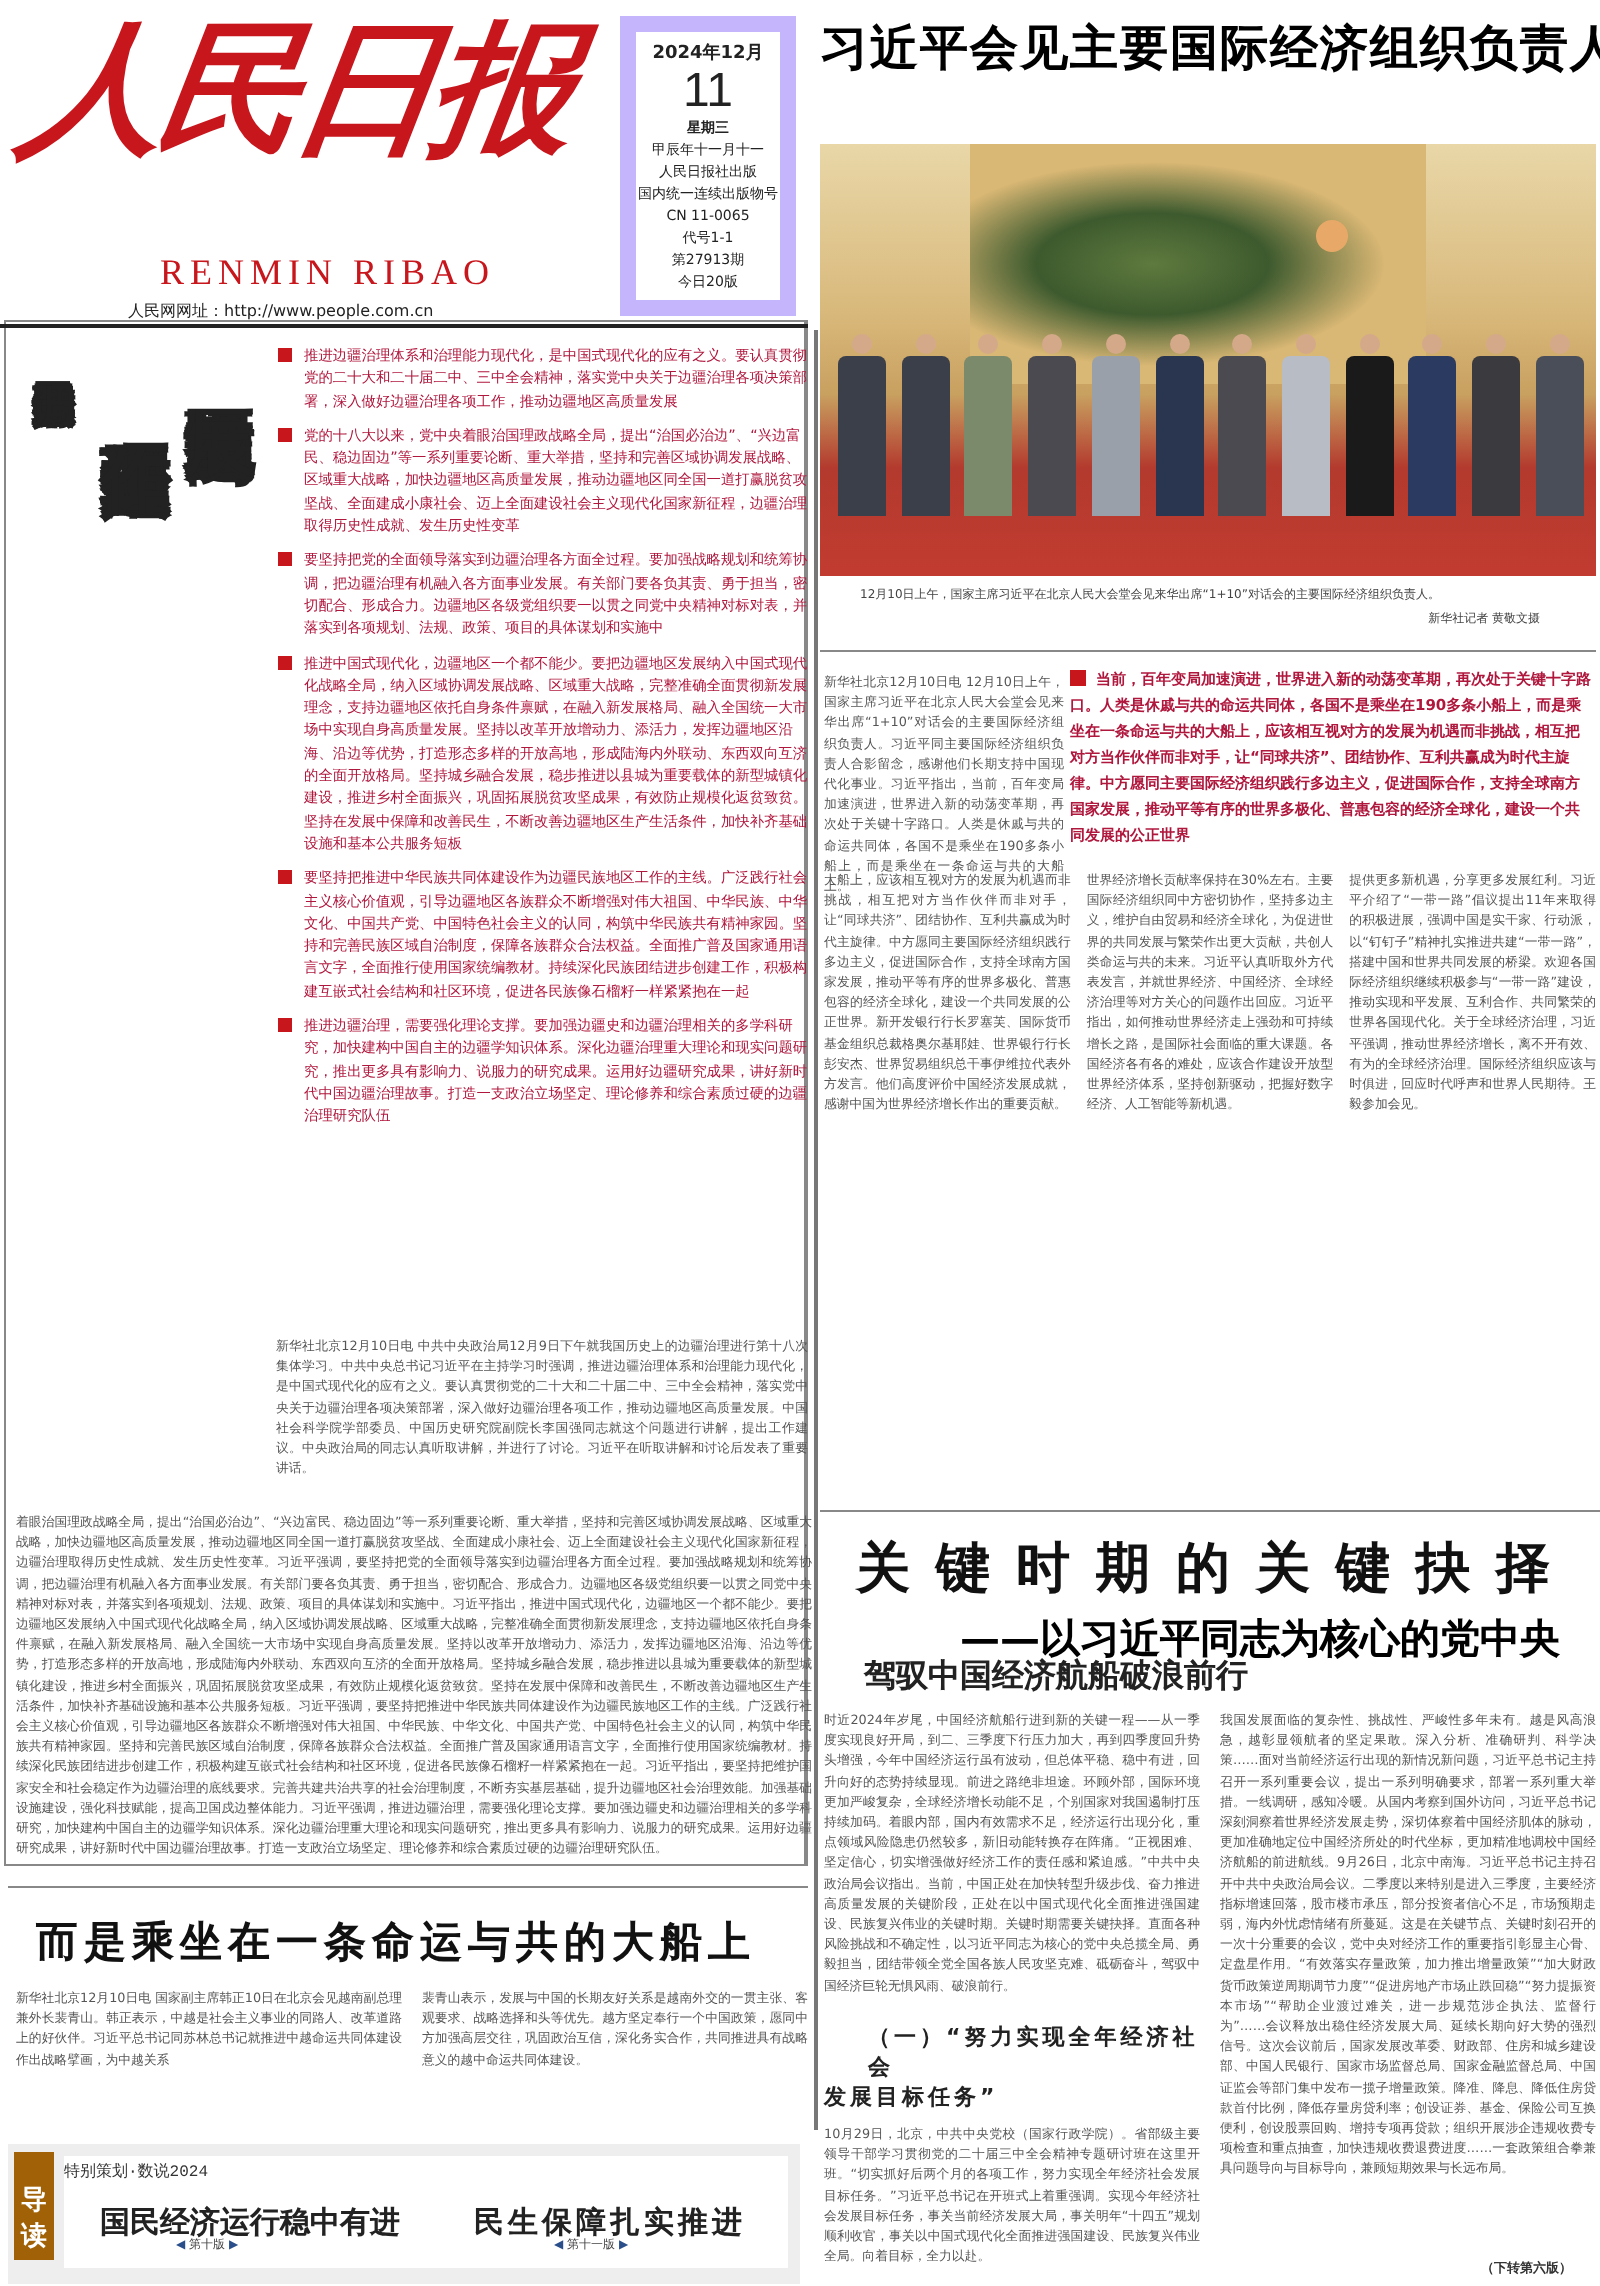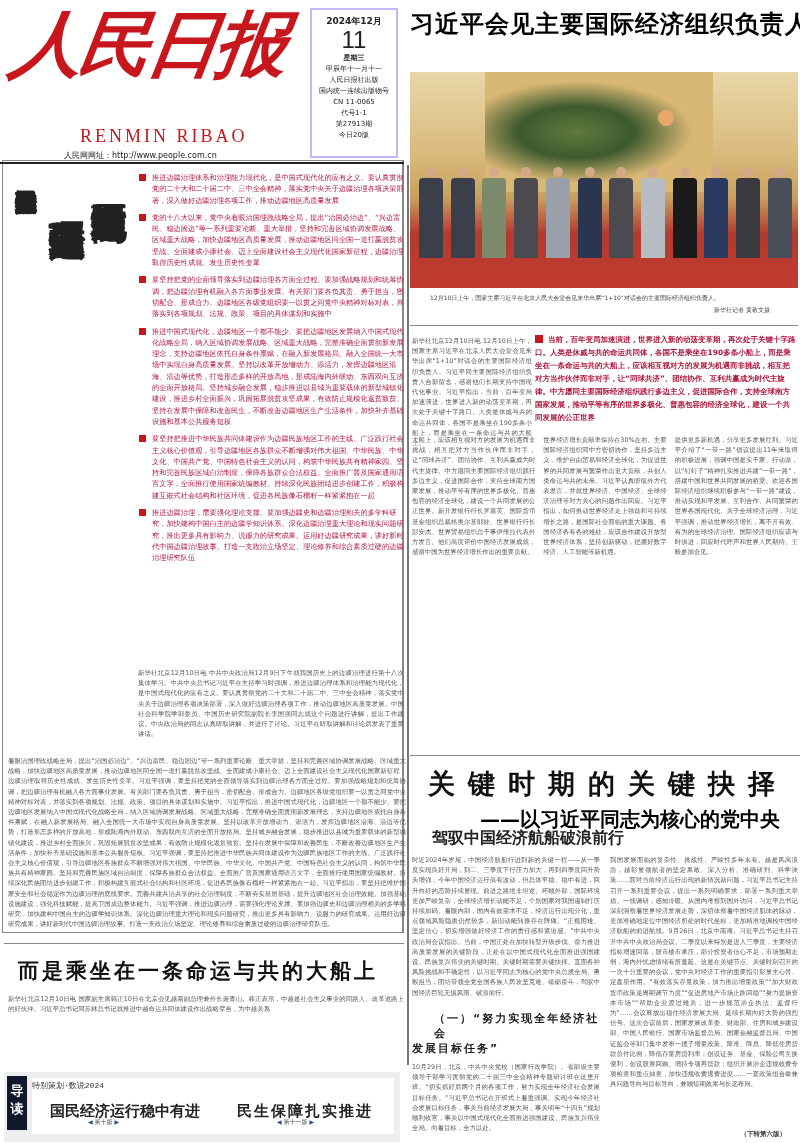--- a/index.html
+++ b/index.html
@@ -2,21 +2,21 @@
 <html><head>
 <meta charset="utf-8">
 <style>
 *{box-sizing:border-box;margin:0;padding:0}
 body{width:800px;height:1143px;background:#fff;font-family:"DejaVu Sans",sans-serif;color:#222;position:relative;overflow:hidden}
 .abs{position:absolute}
 .masthead{left:0;top:0;width:400px;height:160px}
 .logo{left:12px;top:8px;font-family:"DejaVu Serif",serif;font-size:72px;font-weight:bold;color:#c8161d;font-style:italic;letter-spacing:-4px;line-height:1;transform:skewX(-8deg)}
 .pinyin{left:80px;top:126px;font-family:"Liberation Serif",serif;font-size:18px;color:#c8161d;letter-spacing:3px}
 .url{left:64px;top:150px;font-size:8px;color:#222}
-.datebox{left:310px;top:8px;width:88px;height:150px;border:2px solid #c4b5fd;text-align:center;font-size:7px;line-height:11px;padding-top:6px}
+.datebox{left:310px;top:8px;width:88px;height:150px;border:8px solid #c4b5fd;text-align:center;font-size:7px;line-height:11px;padding-top:6px}
 .datebox .ym{font-size:9px;font-weight:bold}
 .datebox .day{font-size:24px;line-height:26px;font-family:"Liberation Sans",sans-serif}
 .datebox .wk{font-weight:bold}
 .headline-top{left:410px;top:8px;width:385px;font-size:24px;font-weight:bold;color:#000000;letter-spacing:1px;white-space:nowrap}
 .photo{left:410px;top:72px;width:388px;height:216px;background:linear-gradient(180deg,#e9d7a8 0%,#d8b87a 40%,#c8a060 58%,#b33a2e 75%,#c23b30 100%);overflow:hidden}
 .photo .screen{position:absolute;left:75px;top:0;width:228px;height:120px;background:radial-gradient(ellipse at 40% 50%,#5f7a3e 0%,#3d5a2e 30%,#d9b774 60%)}
 .photo .sun{position:absolute;left:248px;top:38px;width:16px;height:16px;border-radius:50%;background:#e8a968}
 .photo .people{position:absolute;left:8px;top:95px;width:375px;height:108px;display:flex;justify-content:space-between}
 .person{width:26px;height:100%;position:relative}
 .person .head{width:10px;height:10px;border-radius:50%;background:#d4a98a;margin:0 auto}
@@ -47,21 +47,21 @@
 .h-sub2{left:432px;top:828px;font-family:"DejaVu Serif",serif;font-size:16px;font-weight:bold;color:#222;white-space:nowrap}
 .key-cols{left:412px;top:855px;width:386px;display:flex;gap:10px}
 .key-cols .col{flex:1}
 .subhead{font-size:11px;font-weight:bold;color:#222;line-height:15px;margin:6px 0 6px;letter-spacing:2px}
 .subhead .l1{padding-left:22px}
 .h-han{left:18px;top:957px;font-family:"DejaVu Serif",serif;font-size:21px;font-weight:bold;color:#111;letter-spacing:3px;white-space:nowrap}
 .han-box-top{left:4px;top:943px;width:400px;height:1px;background:#888}
 .han-cols{left:8px;top:994px;width:396px;display:flex;gap:10px}
 .han-cols .col{flex:1}
 .guide{left:4px;top:1072px;width:396px;height:70px;background:#eee}
-.guide .tag{position:absolute;left:3px;top:4px;width:20px;height:54px;background:#0f172a;color:#fff;font-size:13px;font-weight:bold;text-align:center;line-height:18px;padding-top:6px}
+.guide .tag{position:absolute;left:3px;top:4px;width:20px;height:54px;background:#a16207;color:#fff;font-size:13px;font-weight:bold;text-align:center;line-height:18px;padding-top:16px}
 .guide .inner{position:absolute;left:28px;top:6px;width:362px;height:56px;background:#fff}
 .guide .special{position:absolute;left:0;width:100%;top:2px;text-align:left;font-size:8px;font-family:Liberation Mono, monospace;color:#333}
 .guide .item{position:absolute;top:24px;font-size:15px;font-weight:bold;color:#222;white-space:nowrap}
 .guide .page{position:absolute;top:40px;font-size:6px;color:#444;white-space:nowrap}
 .guide .tri{color:#2a4e8a;font-size:6px}
 .more{right:14px;bottom:4px;font-size:6.5px;color:#333;font-weight:bold}
 </style>
 </head>
 <body>
 
@@ -188,20 +188,21 @@
   <div class="col">
     <div class="body-text" style="height:275px;overflow:hidden">我国发展面临的复杂性、挑战性、严峻性多年未有。越是风高浪急，越彰显领航者的坚定果敢。深入分析、准确研判、科学决策……面对当前经济运行出现的新情况新问题，习近平总书记主持召开一系列重要会议，提出一系列明确要求，部署一系列重大举措。一线调研，感知冷暖。从国内考察到国外访问，习近平总书记深刻洞察着世界经济发展走势，深切体察着中国经济肌体的脉动，更加准确地定位中国经济所处的时代坐标，更加精准地调校中国经济航船的前进航线。9月26日，北京中南海。习近平总书记主持召开中共中央政治局会议。二季度以来特别是进入三季度，主要经济指标增速回落，股市楼市承压，部分投资者信心不足，市场预期走弱，海内外忧虑情绪有所蔓延。这是在关键节点、关键时刻召开的一次十分重要的会议，党中央对经济工作的重要指引彰显主心骨、定盘星作用。“有效落实存量政策，加力推出增量政策”“加大财政货币政策逆周期调节力度”“促进房地产市场止跌回稳”“努力提振资本市场”“帮助企业渡过难关，进一步规范涉企执法、监督行为”……会议释放出稳住经济发展大局、延续长期向好大势的强烈信号。这次会议前后，国家发展改革委、财政部、住房和城乡建设部、中国人民银行、国家市场监督总局、国家金融监督总局、中国证监会等部门集中发布一揽子增量政策。降准、降息、降低住房贷款首付比例，降低存量房贷利率；创设证券、基金、保险公司互换便利，创设股票回购、增持专项再贷款；组织开展涉企违规收费专项检查和重点抽查，加快违规收费退费进度……一套政策组合拳兼具问题导向与目标导向，兼顾短期效果与长远布局。</div>
   </div>
 </div>
 <div class="abs more">（下转第六版）</div>
 
 <div class="abs han-box-top"></div>
 <div class="abs h-han">而是乘坐在一条命运与共的大船上</div>
 <div class="abs han-cols">
   <div class="col body-text">新华社北京12月10日电  国家副主席韩正10日在北京会见越南副总理兼外长裴青山。韩正表示，中越是社会主义事业的同路人、改革道路上的好伙伴。习近平总书记同苏林总书记就推进中越命运共同体建设作出战略擘画，为中越关系</div>
+  <div class="col body-text">裴青山表示，发展与中国的长期友好关系是越南外交的一贯主张、客观要求、战略选择和头等优先。越方坚定奉行一个中国政策，愿同中方加强高层交往，巩固政治互信，深化务实合作，共同推进具有战略意义的越中命运共同体建设。</div>
 </div>
 
 <div class="abs guide">
   <div class="tag">导读</div>
   <div class="inner">
     <div class="special">特别策划·数说2024</div>
     <div class="item" style="left:18px">国民经济运行稳中有进</div>
     <div class="page" style="left:56px"><span class="tri">◀</span> <span>第十版</span> <span class="tri">▶</span></div>
     <div class="item" style="left:205px;letter-spacing:2px">民生保障扎实推进</div>
     <div class="page" style="left:245px"><span class="tri">◀</span> <span>第十一版</span> <span class="tri">▶</span></div>

